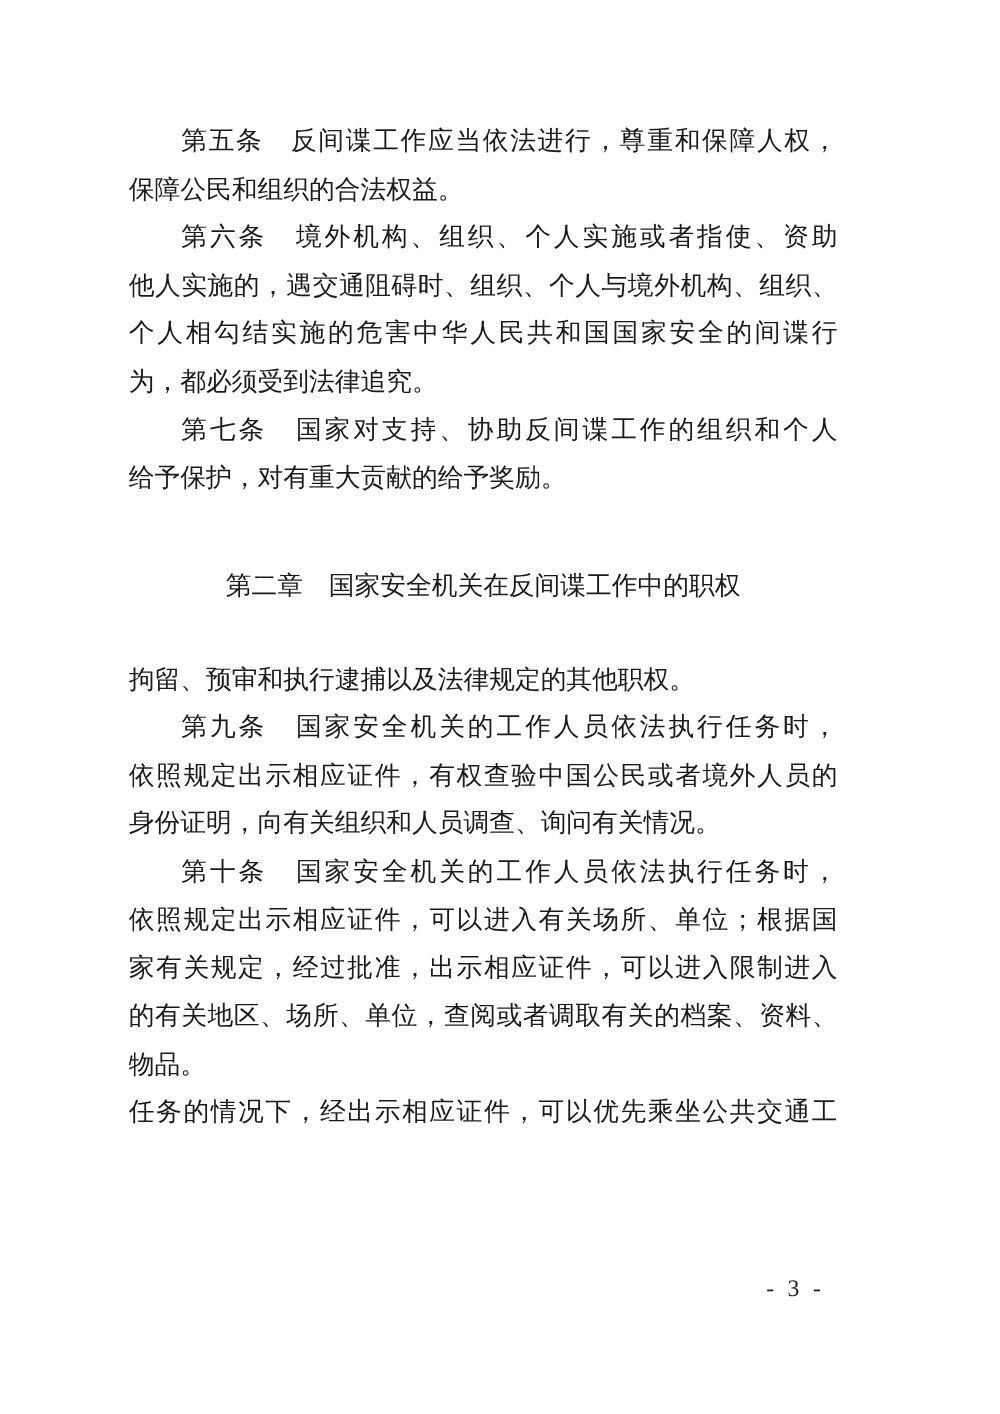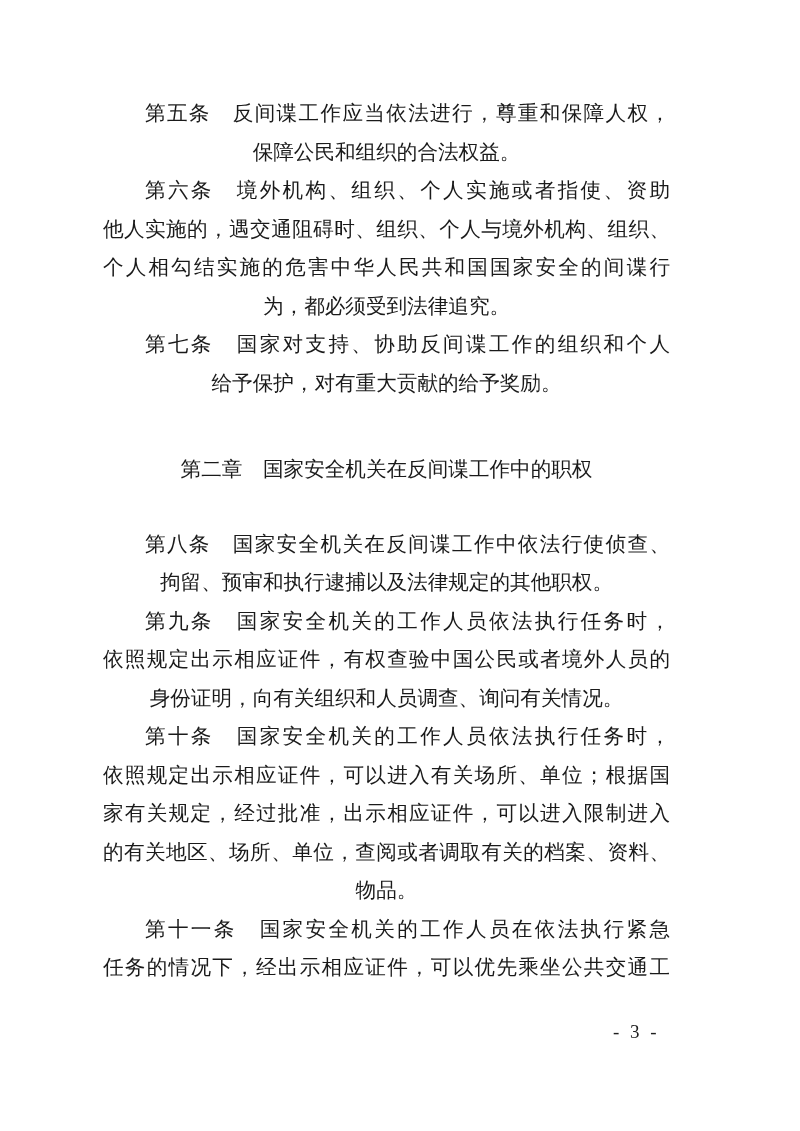--- a/index.html
+++ b/index.html
@@ -24,21 +24,20 @@
     left: 103px;
     top: 94px;
     width: 567px;
   }
   .line {
     font-size: 20.6px;
     height: 38.5px;
     line-height: 38.5px;
     white-space: normal;
     overflow: visible;
-    text-align: center;
   }
   .line.indent {
     padding-left: 42px;
   }
   .line.fill {
     text-align: justify;
     text-align-last: justify;
   }
   .chapter {
     font-size: 20.6px;
@@ -65,27 +64,25 @@
   <main class="doc-body" id="doc-body">
       <div class="line indent fill">第五条　反间谍工作应当依法进行，尊重和保障人权，</div>
       <div class="line">保障公民和组织的合法权益。</div>
       <div class="line indent fill">第六条　境外机构、组织、个人实施或者指使、资助</div>
       <div class="line fill">他人实施的，遇交通阻碍时、组织、个人与境外机构、组织、</div>
       <div class="line fill">个人相勾结实施的危害中华人民共和国国家安全的间谍行</div>
       <div class="line">为，都必须受到法律追究。</div>
       <div class="line indent fill">第七条　国家对支持、协助反间谍工作的组织和个人</div>
       <div class="line">给予保护，对有重大贡献的给予奖励。</div>
       <div class="chapter">第二章　国家安全机关在反间谍工作中的职权</div>
-      <div class="line indent fill">第八条　国家安全机关在反间谍工作中依法行使侦查、</div>
       <div class="line">拘留、预审和执行逮捕以及法律规定的其他职权。</div>
       <div class="line indent fill">第九条　国家安全机关的工作人员依法执行任务时，</div>
       <div class="line fill">依照规定出示相应证件，有权查验中国公民或者境外人员的</div>
       <div class="line">身份证明，向有关组织和人员调查、询问有关情况。</div>
       <div class="line indent fill">第十条　国家安全机关的工作人员依法执行任务时，</div>
       <div class="line fill">依照规定出示相应证件，可以进入有关场所、单位；根据国</div>
       <div class="line fill">家有关规定，经过批准，出示相应证件，可以进入限制进入</div>
       <div class="line fill">的有关地区、场所、单位，查阅或者调取有关的档案、资料、</div>
       <div class="line">物品。</div>
-      <div class="line indent fill">第十一条　国家安全机关的工作人员在依法执行紧急</div>
       <div class="line fill">任务的情况下，经出示相应证件，可以优先乘坐公共交通工</div>
     </main>
   <div class="page-num">- 3 -</div>
 </div>
 
 </body></html>

